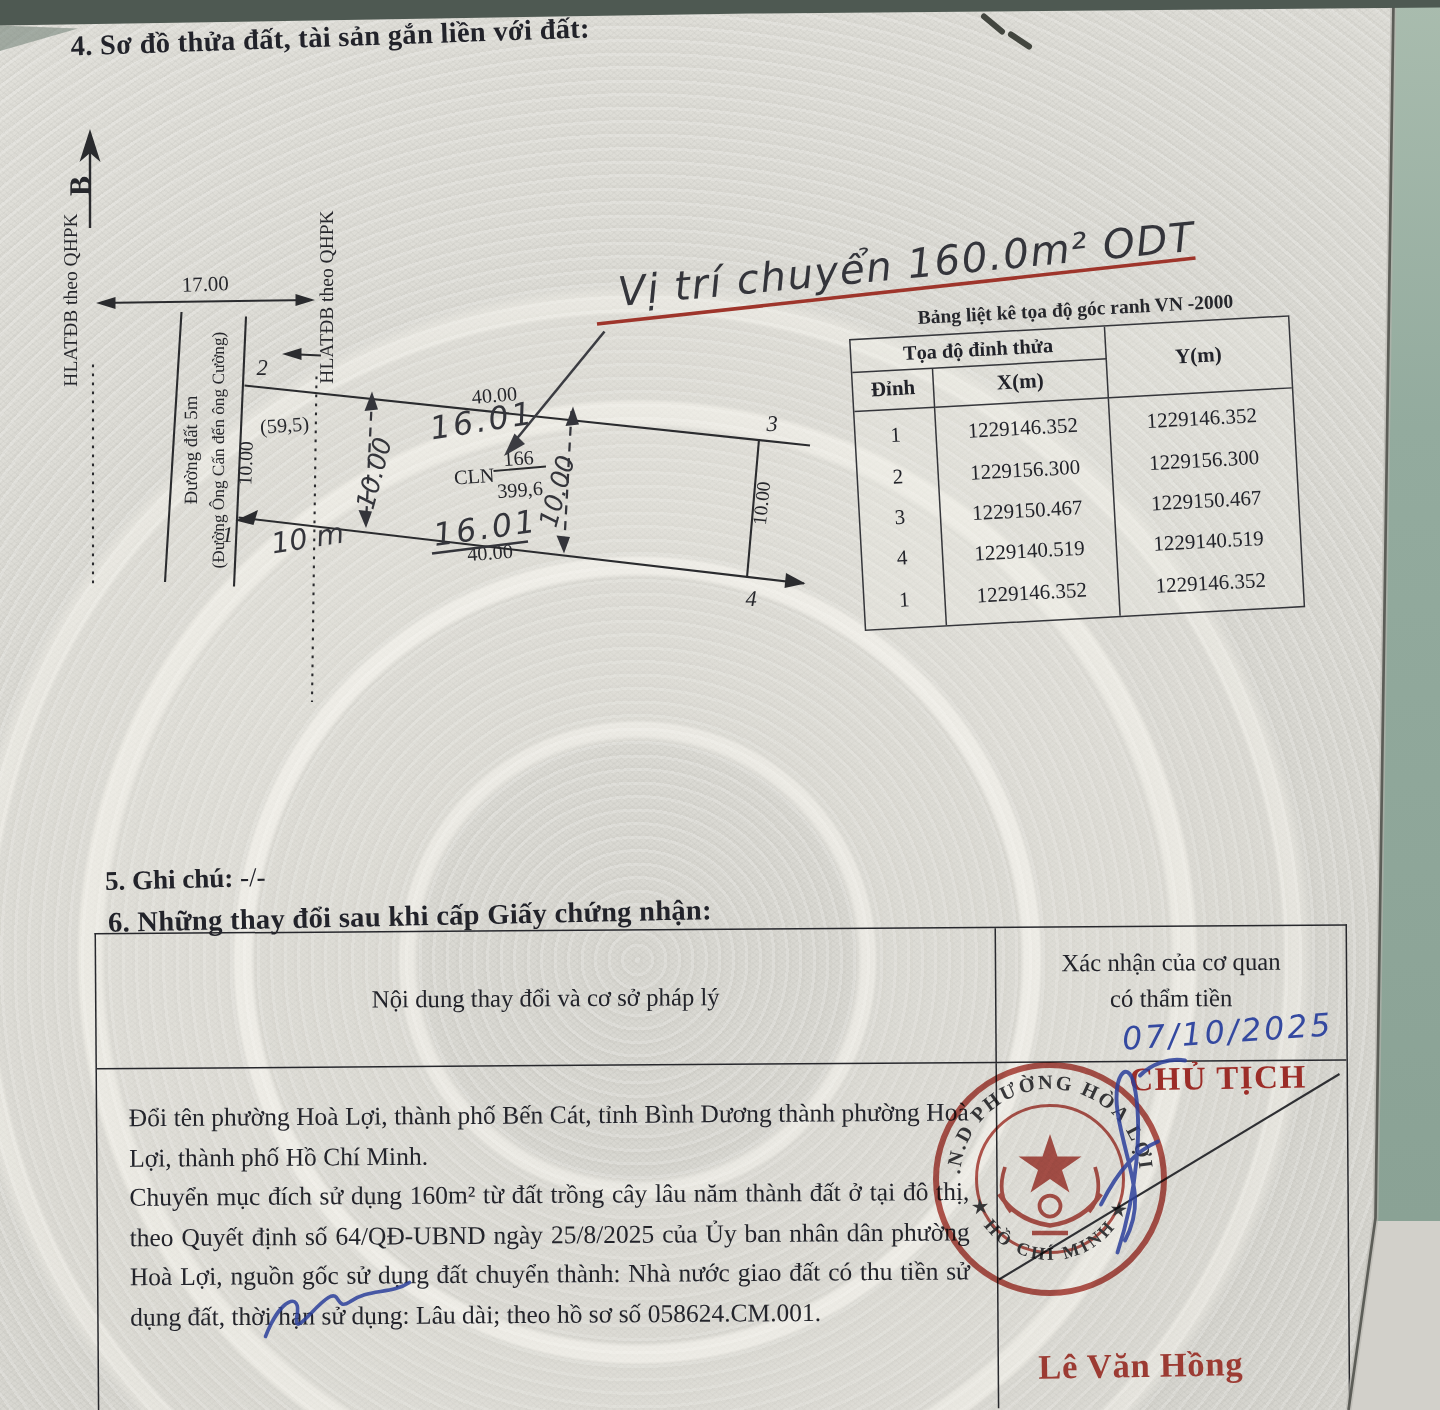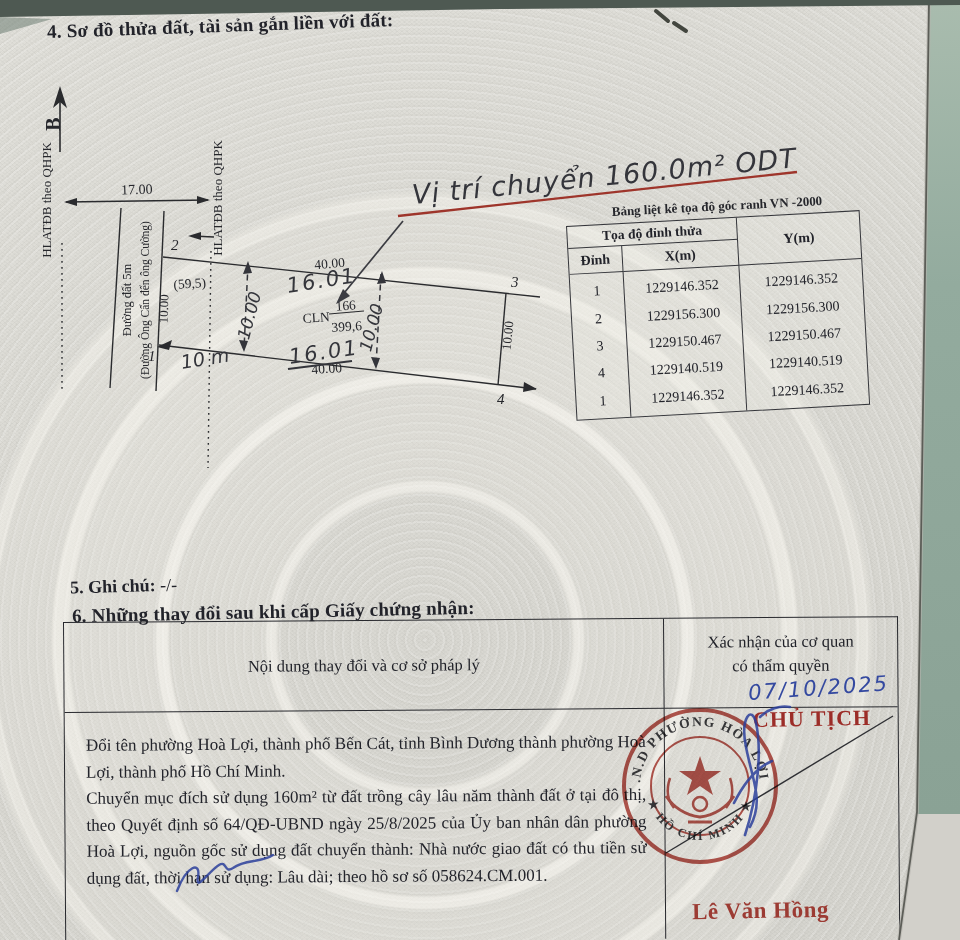--- a/index.html
+++ b/index.html
@@ -186,21 +186,21 @@
   <div class="abs" style="left:70px;top:576px;font-size:18px;transform:rotate(-1.5deg);">
     <span style="font-weight:bold;">5. Ghi chú:</span>
     <span>-/-</span>
   </div>
   <div class="abs sec-title" style="left:72px;top:601px;transform:rotate(-1.2deg);">6. Những thay đổi sau khi cấp Giấy chứng nhận:</div>
 
   <div class="abs changes-table">
     <div class="ch-a">Nội dung thay đổi và cơ sở pháp lý</div>
     <div class="ch-b">
       <span>Xác nhận của cơ quan</span>
-      <span>có thẩm quyền</span>
+      <span>có thẩm tiền</span>
     </div>
     <div class="ch-c">
       <p>Đổi tên phường Hoà Lợi, thành phố Bến Cát, tỉnh Bình Dương thành phường Hoà Lợi, thành phố Hồ Chí Minh.</p>
       <p>Chuyển mục đích sử dụng 160m² từ đất trồng cây lâu năm thành đất ở tại đô thị, theo Quyết định số 64/QĐ-UBND ngày 25/8/2025 của Ủy ban nhân dân phường Hoà Lợi, nguồn gốc sử dụng đất chuyển thành: Nhà nước giao đất có thu tiền sử dụng đất, thời hạn sử dụng: Lâu dài; theo hồ sơ số 058624.CM.001.</p>
     </div>
     <div></div>
   </div>
 
   <svg class="abs" style="left:0;top:0;" width="960" height="940" viewBox="0 0 960 940">
     <line x1="666" y1="853" x2="893" y2="716" stroke="#2e2f33" stroke-width="1.4"></line>

